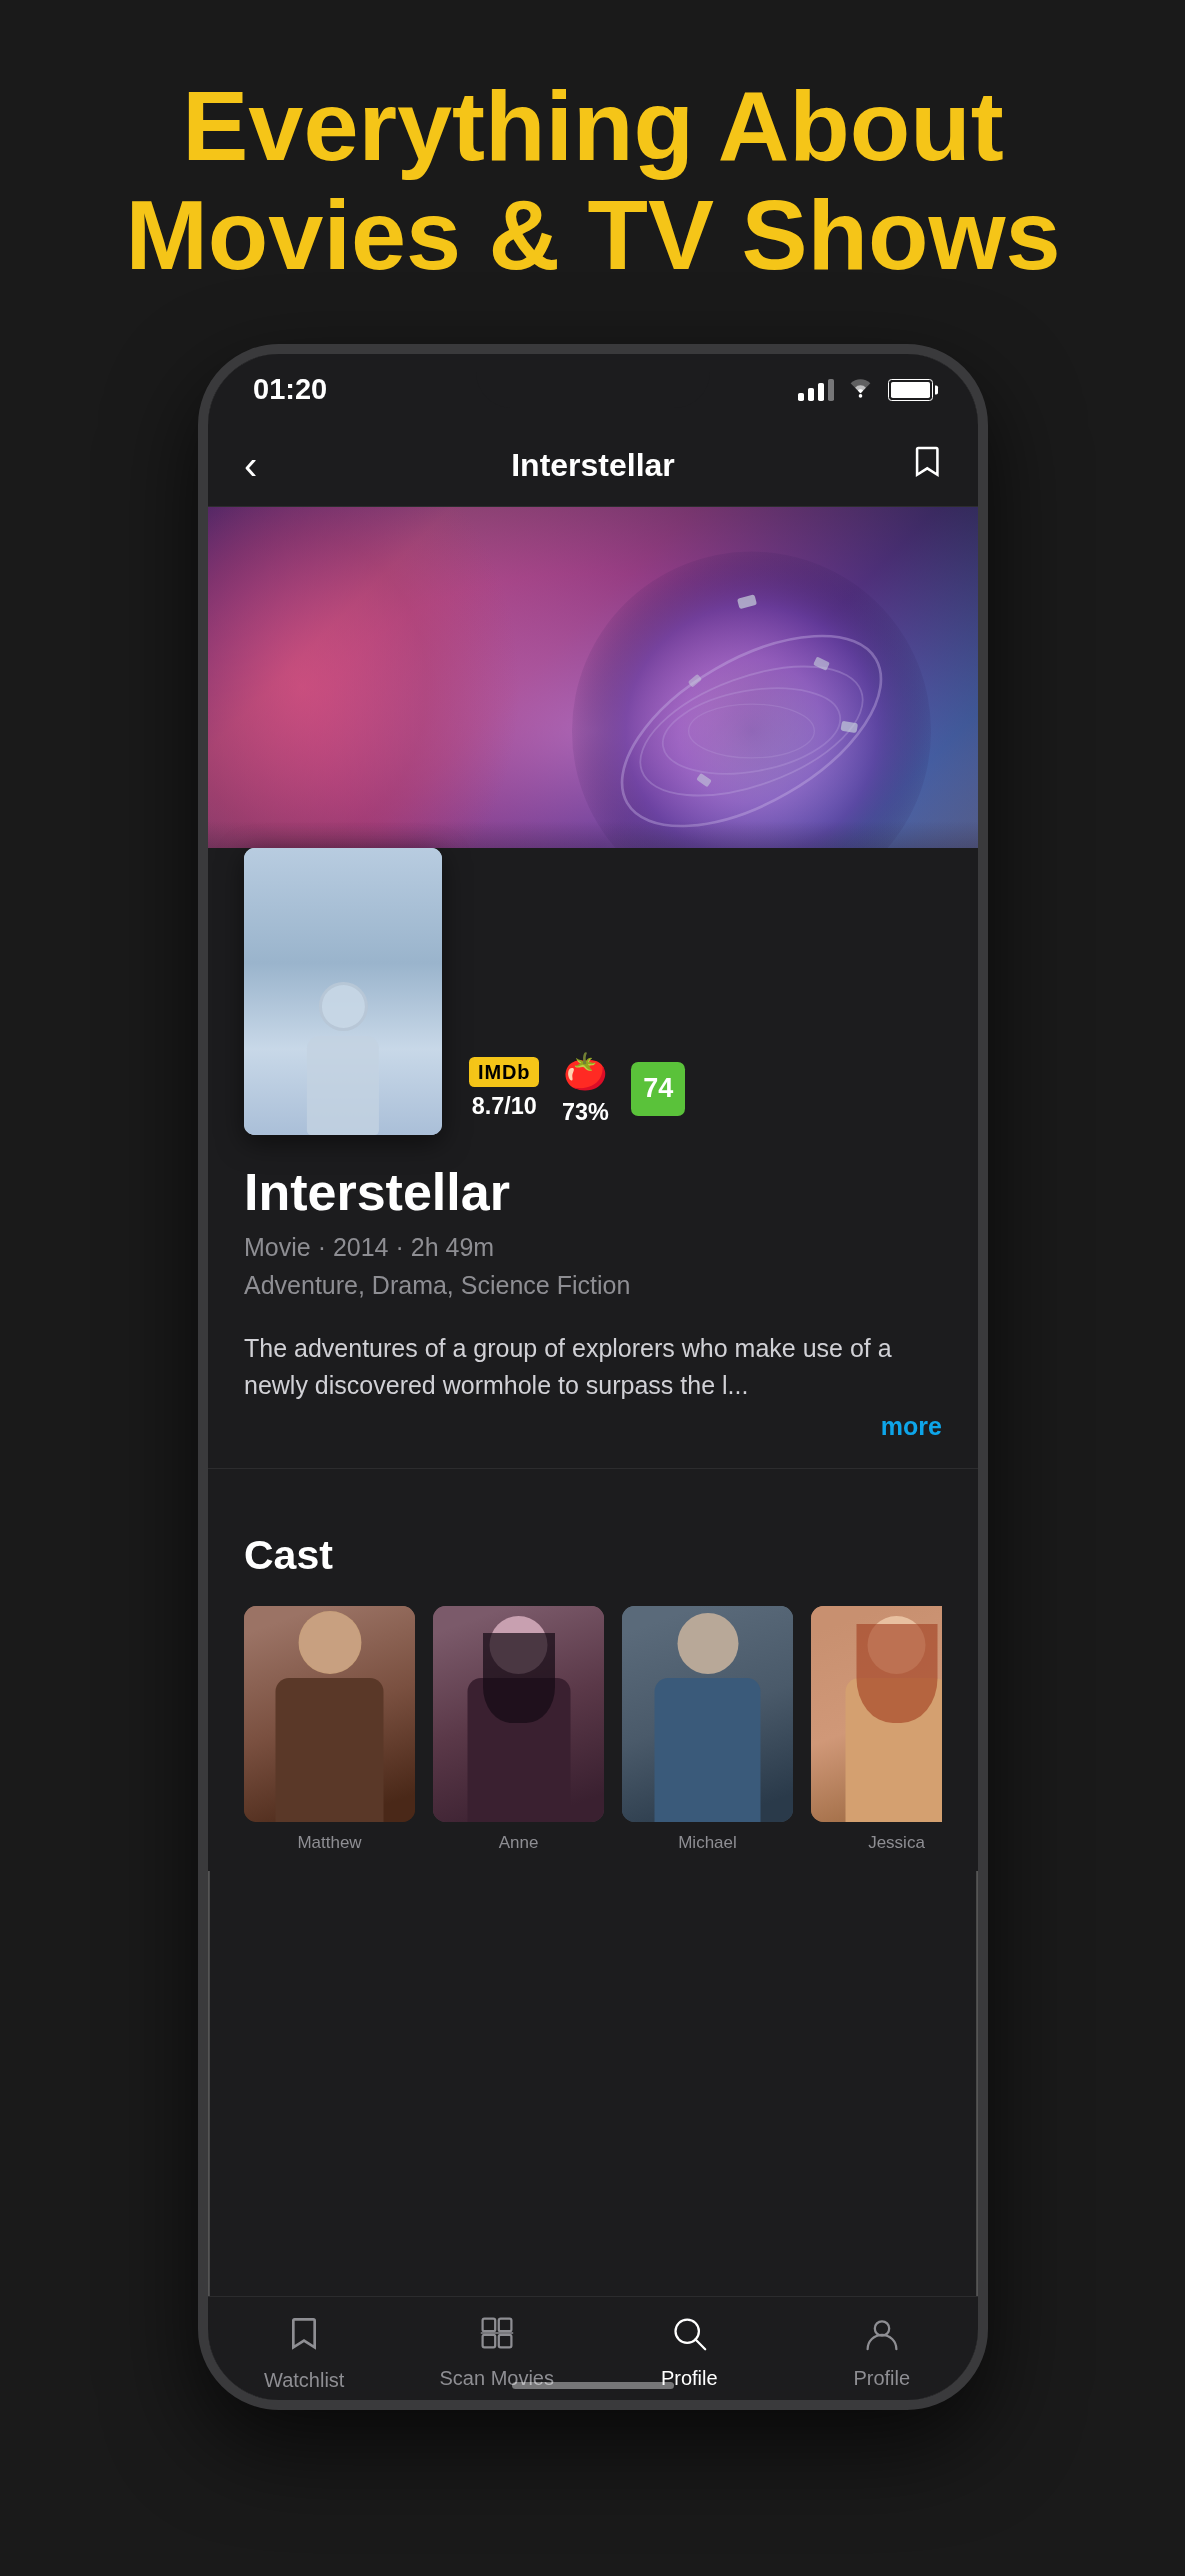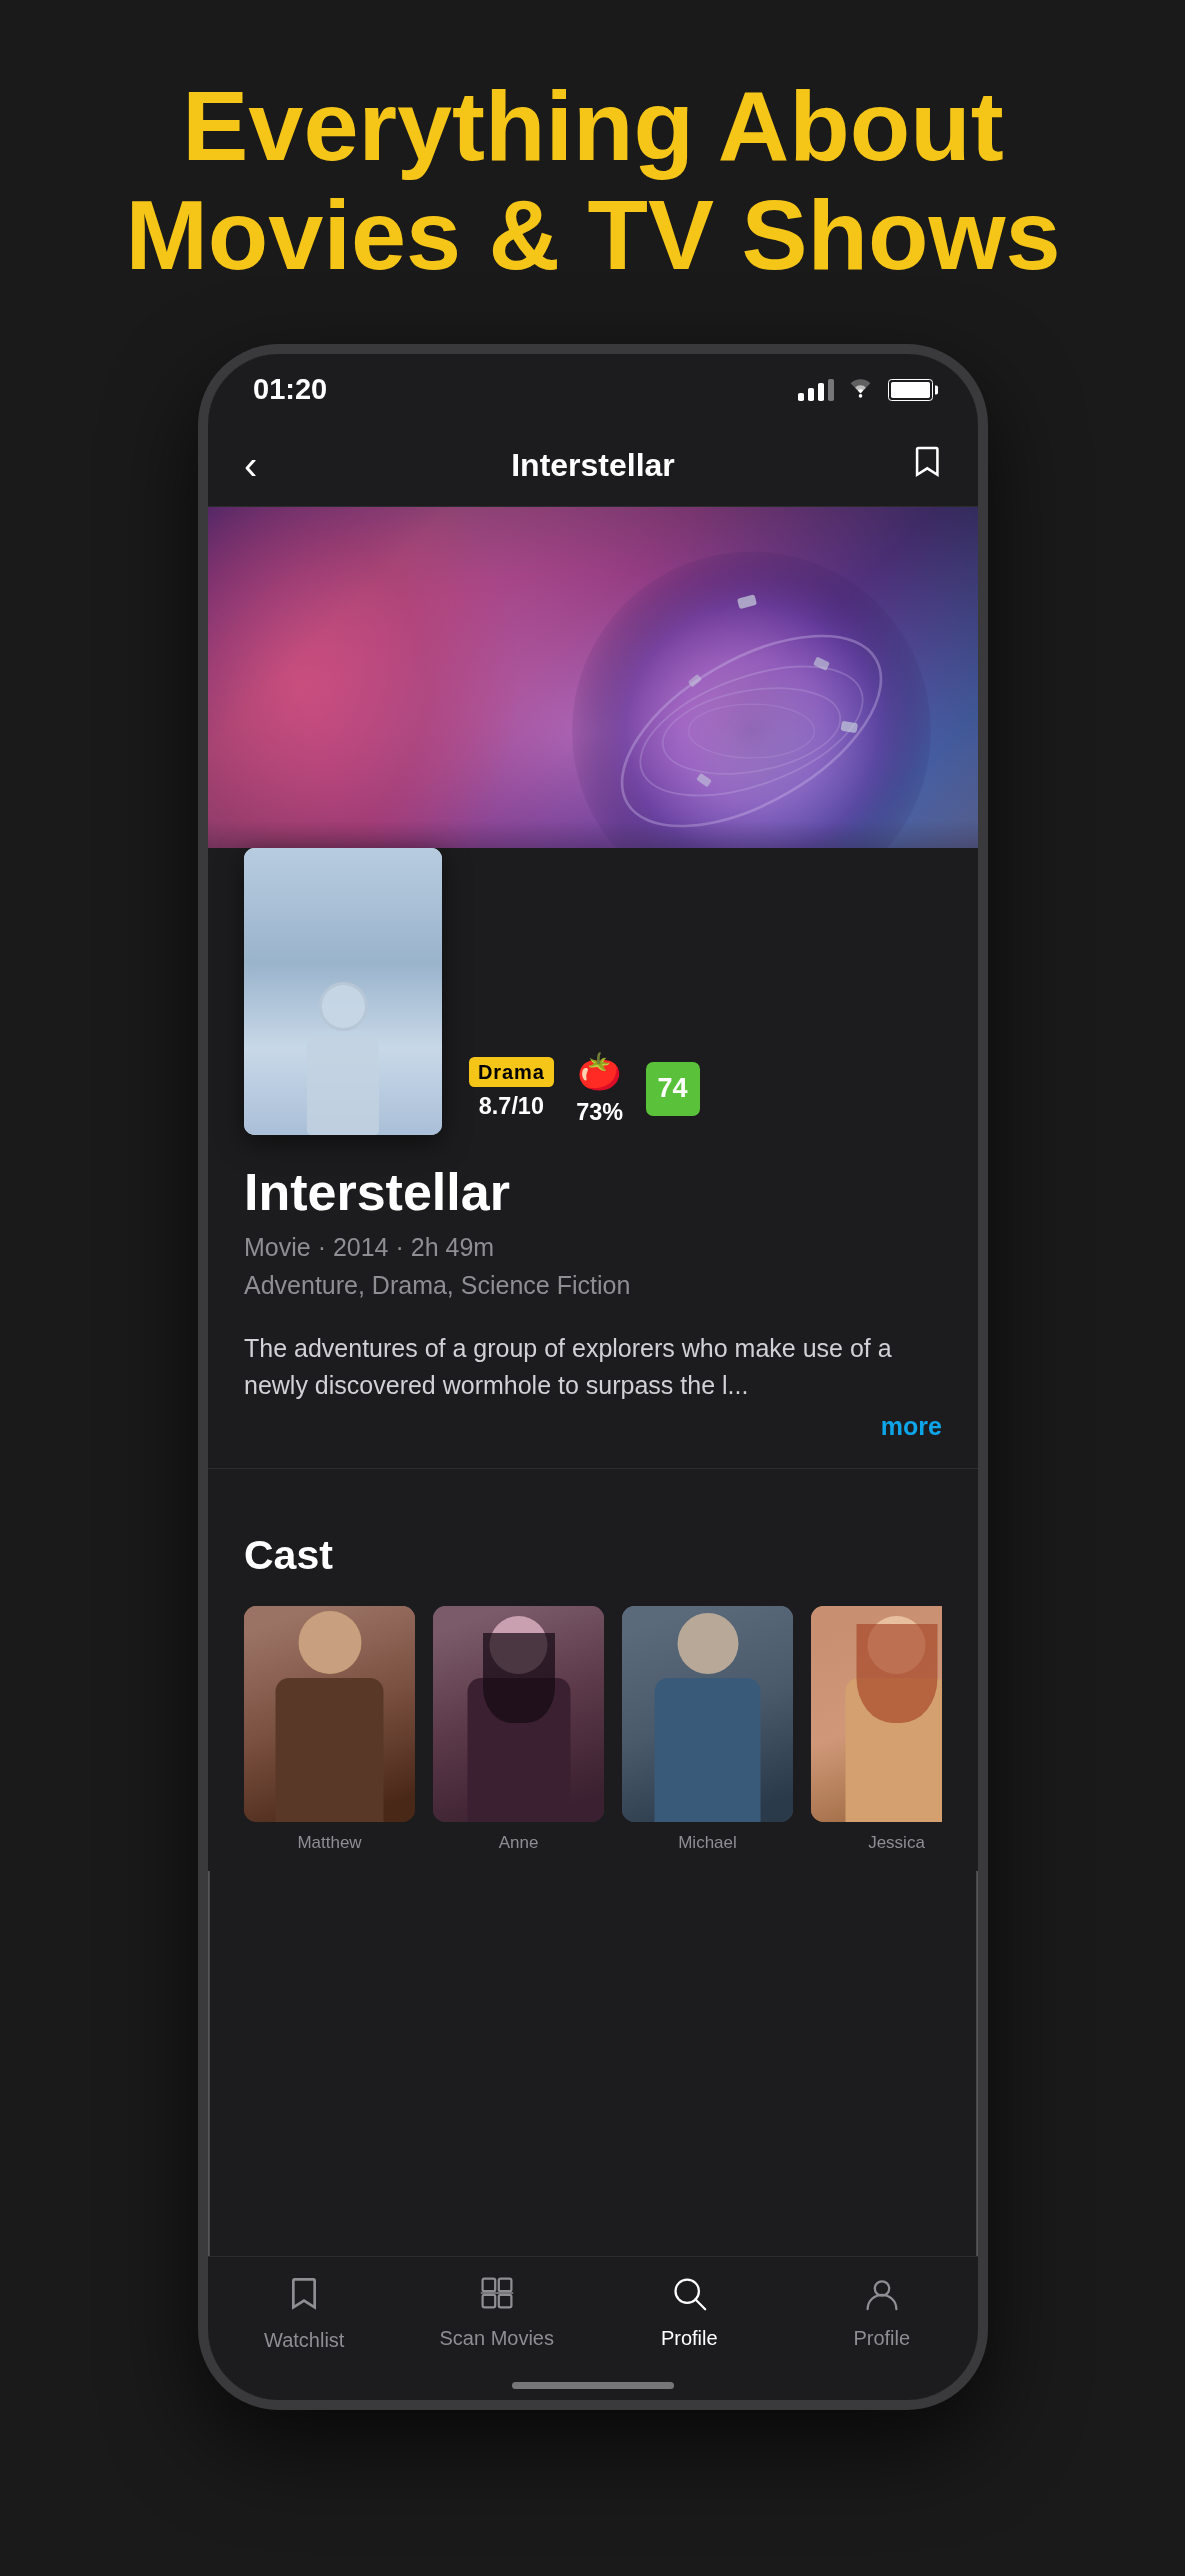--- a/index.html
+++ b/index.html
@@ -334,21 +334,21 @@
       font-size: 17px;
       text-align: center;
     }
 
     
     .tab-bar {
       position: absolute;
       bottom: 0;
       left: 0;
       right: 0;
-      height: 144px;
+      height: 104px;
       background: #1c1c1e;
       border-top: 0.9px solid #2c2c2e;
       display: flex;
       align-items: flex-start;
       justify-content: space-around;
       padding-top: 18px;
     }
     .tab-item {
       display: flex;
       flex-direction: column;
@@ -477,21 +477,21 @@
           <div style="position:absolute; inset:0; background: linear-gradient(180deg, #b8cce0 0%, #9ab4cc 40%, #c8d8e8 70%, #aabfd8 100%);"></div>
 
           <div style="position:absolute; bottom:0; left:50%; transform:translateX(-50%); width:90%; display:flex; flex-direction:column; align-items:center;">
             <div style="width:49px; height:49px; background:rgba(200,215,230,0.9); border-radius:50%; border:3.6px solid rgba(180,195,210,0.8); margin-bottom:4.5px;"></div>
             <div style="width:72px; height:99px; background:rgba(195,210,225,0.8); border-radius:12.6px 12.6px 4.5px 4.5px;"></div>
           </div>
         </div>
 
         <div class="ratings-block">
           <div class="imdb-badge">
-            <span class="imdb-logo">Drama</span>
+            <span class="imdb-logo">IMDb</span>
             <span class="imdb-score">8.7/10</span>
           </div>
           <div class="tomato-badge">
             <span class="tomato-icon">🍅</span>
             <span class="tomato-score">73%</span>
           </div>
           <div class="metacritic-badge">
             <span>74</span>
           </div>
         </div>

